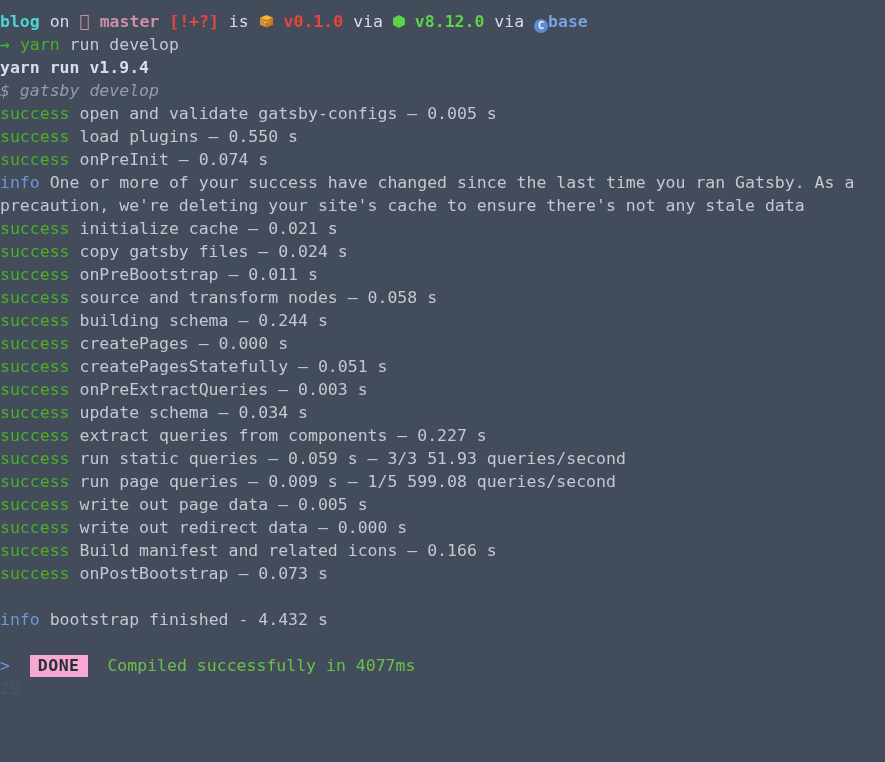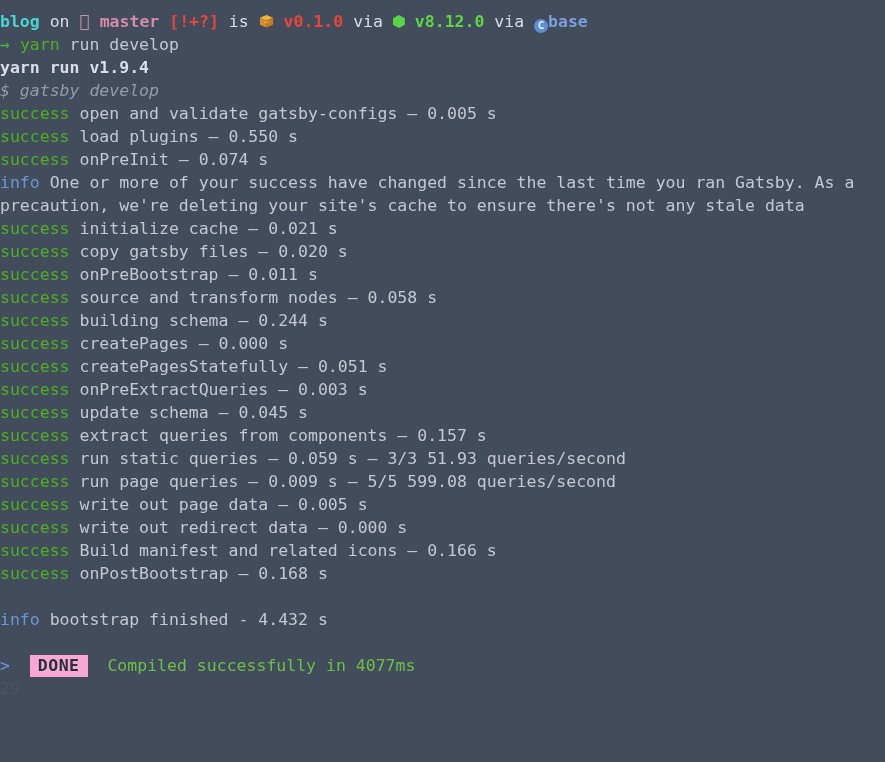--- a/index.html
+++ b/index.html
@@ -107,35 +107,35 @@
   <div>
     <div class="line"><span class="c-green">success</span><span class="sp"> </span><span class="c-gray">open and validate gatsby-configs — 0.005 s</span></div>
     <div class="line"><span class="c-green">success</span><span class="sp"> </span><span class="c-gray">load plugins — 0.550 s</span></div>
     <div class="line"><span class="c-green">success</span><span class="sp"> </span><span class="c-gray">onPreInit — 0.074 s</span></div>
   </div>
 
   <div class="line"><span class="c-blue">info</span><span class="sp"> </span><span class="c-gray">One or more of your success have changed since the last time you ran Gatsby. As a precaution, we're deleting your site's cache to ensure there's not any stale data</span></div>
 
   <div>
     <div class="line"><span class="c-green">success</span><span class="sp"> </span><span class="c-gray">initialize cache — 0.021 s</span></div>
-    <div class="line"><span class="c-green">success</span><span class="sp"> </span><span class="c-gray">copy gatsby files — 0.020 s</span></div>
+    <div class="line"><span class="c-green">success</span><span class="sp"> </span><span class="c-gray">copy gatsby files — 0.024 s</span></div>
     <div class="line"><span class="c-green">success</span><span class="sp"> </span><span class="c-gray">onPreBootstrap — 0.011 s</span></div>
     <div class="line"><span class="c-green">success</span><span class="sp"> </span><span class="c-gray">source and transform nodes — 0.058 s</span></div>
     <div class="line"><span class="c-green">success</span><span class="sp"> </span><span class="c-gray">building schema — 0.244 s</span></div>
     <div class="line"><span class="c-green">success</span><span class="sp"> </span><span class="c-gray">createPages — 0.000 s</span></div>
     <div class="line"><span class="c-green">success</span><span class="sp"> </span><span class="c-gray">createPagesStatefully — 0.051 s</span></div>
     <div class="line"><span class="c-green">success</span><span class="sp"> </span><span class="c-gray">onPreExtractQueries — 0.003 s</span></div>
-    <div class="line"><span class="c-green">success</span><span class="sp"> </span><span class="c-gray">update schema — 0.045 s</span></div>
-    <div class="line"><span class="c-green">success</span><span class="sp"> </span><span class="c-gray">extract queries from components — 0.157 s</span></div>
+    <div class="line"><span class="c-green">success</span><span class="sp"> </span><span class="c-gray">update schema — 0.034 s</span></div>
+    <div class="line"><span class="c-green">success</span><span class="sp"> </span><span class="c-gray">extract queries from components — 0.227 s</span></div>
     <div class="line"><span class="c-green">success</span><span class="sp"> </span><span class="c-gray">run static queries — 0.059 s — 3/3 51.93 queries/second</span></div>
-    <div class="line"><span class="c-green">success</span><span class="sp"> </span><span class="c-gray">run page queries — 0.009 s — 5/5 599.08 queries/second</span></div>
+    <div class="line"><span class="c-green">success</span><span class="sp"> </span><span class="c-gray">run page queries — 0.009 s — 1/5 599.08 queries/second</span></div>
     <div class="line"><span class="c-green">success</span><span class="sp"> </span><span class="c-gray">write out page data — 0.005 s</span></div>
     <div class="line"><span class="c-green">success</span><span class="sp"> </span><span class="c-gray">write out redirect data — 0.000 s</span></div>
     <div class="line"><span class="c-green">success</span><span class="sp"> </span><span class="c-gray">Build manifest and related icons — 0.166 s</span></div>
-    <div class="line"><span class="c-green">success</span><span class="sp"> </span><span class="c-gray">onPostBootstrap — 0.168 s</span></div>
+    <div class="line"><span class="c-green">success</span><span class="sp"> </span><span class="c-gray">onPostBootstrap — 0.073 s</span></div>
   </div>
 
   <div class="blank"></div>
 
   <div class="line"><span class="c-blue">info</span><span class="sp"> </span><span class="c-gray">bootstrap finished - 4.432 s</span></div>
 
   <div class="blank"></div>
 
   <div class="line"><span class="c-chevron">&gt;</span><span class="sp">  </span><span class="badge-done">DONE</span><span class="sp">  </span><span class="c-vgreen">Compiled successfully in 4077ms</span></div>
 

